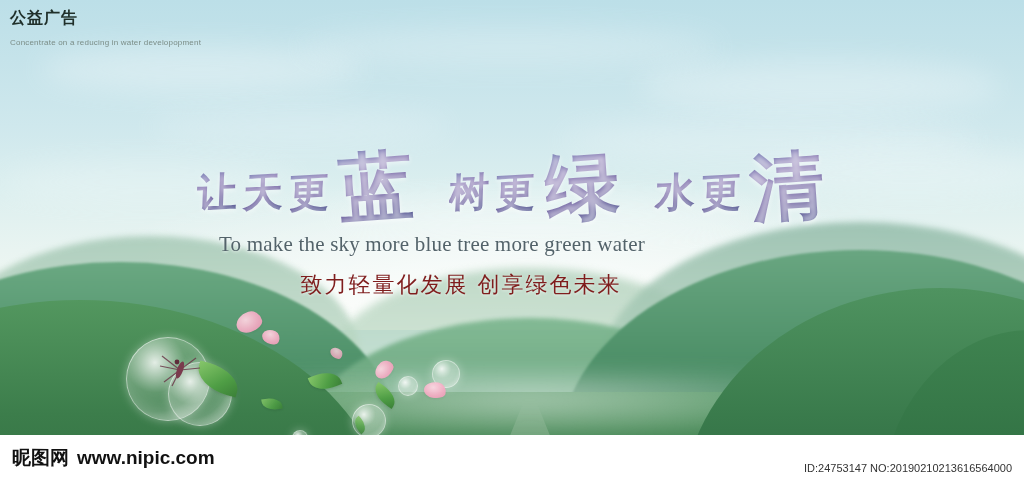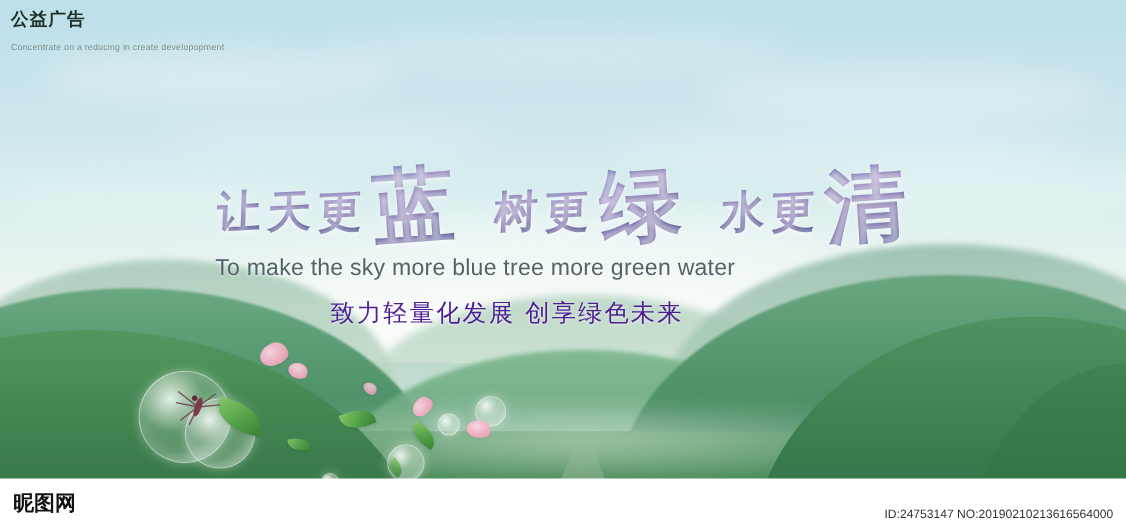--- a/index.html
+++ b/index.html
@@ -131,26 +131,26 @@
     text-shadow:0 2px 5px rgba(255,255,255,0.55);
     vertical-align:baseline;
   }
   .cal-sm { font-size:40px; transform:skewX(-5deg) rotate(-3deg); margin:0 1px; }
   .cal-lg { font-size:74px; transform:rotate(-4deg); margin:0 4px; position:relative; top:6px; }
   .cal-gap { display:inline-block; width:22px; }
 
   .subtitle-en {
     position:absolute; left:0; top:232px; width:864px; text-align:center;
     font-size:21px; color:#53636a; letter-spacing:.2px;
-    font-family:Liberation Sans, sans-serif;
+    font-family:Liberation Serif, serif;
     text-shadow:0 1px 3px rgba(255,255,255,.7);
   }
   .subtitle-cn {
     position:absolute; left:0; top:270px; width:922px; text-align:center;
-    font-size:22px; color:#4c1d95; letter-spacing:2px;
+    font-size:22px; color:#7f1d1d; letter-spacing:2px;
     font-family:"DejaVu Sans","Liberation Sans", sans-serif;
     text-shadow:0 1px 3px rgba(255,255,255,.7);
   }
 
   
   .bubble {
     position:absolute; border-radius:50%;
     background:radial-gradient(circle at 34% 30%, rgba(255,255,255,0.85) 0%, rgba(255,255,255,0.18) 38%, rgba(255,255,255,0.05) 62%, rgba(255,255,255,0.30) 92%);
     border:1px solid rgba(255,255,255,0.55);
     box-shadow:inset -6px -8px 18px rgba(255,255,255,0.35), 0 0 10px rgba(255,255,255,0.35);
@@ -241,21 +241,21 @@
   <div class="road"></div>
   <div class="valley-haze"></div>
   <div>
     <div class="hill h-near-l"></div>
     <div class="hill h-near-r"></div>
     <div class="hill h-near-rr"></div>
   </div>
 
   <div class="header">
     <div class="header-title">公益广告</div>
-    <div class="header-sub">Concentrate on a reducing in create developopment</div>
+    <div class="header-sub">Concentrate on a reducing in water developopment</div>
   </div>
 
   <div class="calligraphy">
     <span class="cal-char cal-sm">让</span>
     <span class="cal-char cal-sm">天</span>
     <span class="cal-char cal-sm">更</span>
     <span class="cal-char cal-lg">蓝</span>
     <span class="cal-gap"></span>
     <span class="cal-char cal-sm">树</span>
     <span class="cal-char cal-sm">更</span>
@@ -299,17 +299,18 @@
         <path d="M30 22 L50 20"></path>
       </g>
       <ellipse cx="30" cy="22" rx="3" ry="9" fill="#7a3b4d" transform="rotate(20 30 22)"></ellipse>
       <circle cx="27" cy="14" r="2.4" fill="#5e2b3a"></circle>
     </svg>
   </div>
 
   <div class="footer">
     <div class="brand">
       <span class="brand-logo">昵图网</span>
+      <span class="brand-url">www.nipic.com</span>
     </div>
     <div class="footer-id">ID:24753147 NO:20190210213616564000</div>
   </div>
 
 </div>
 
 </body></html>

